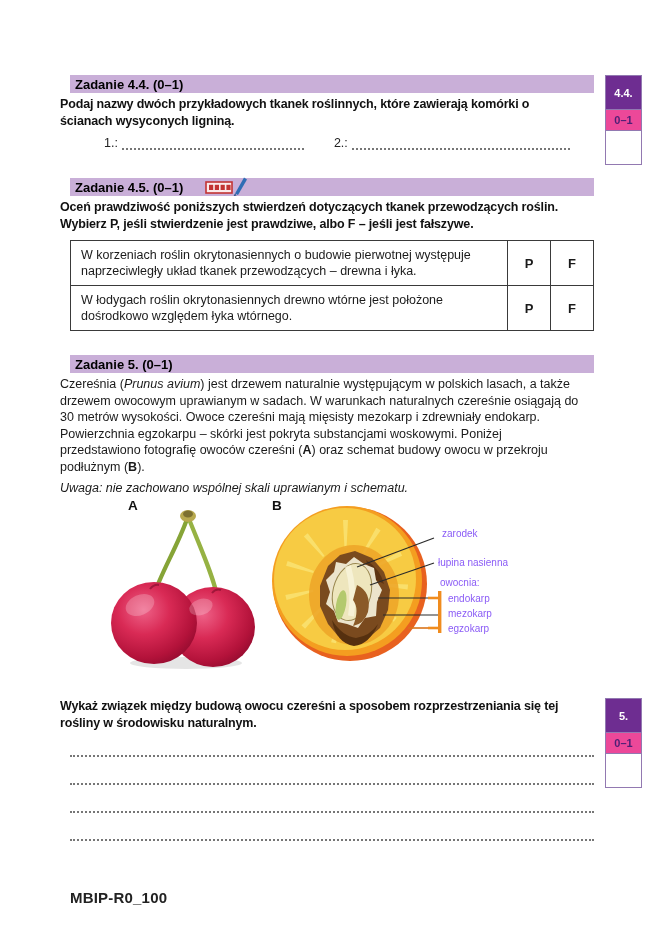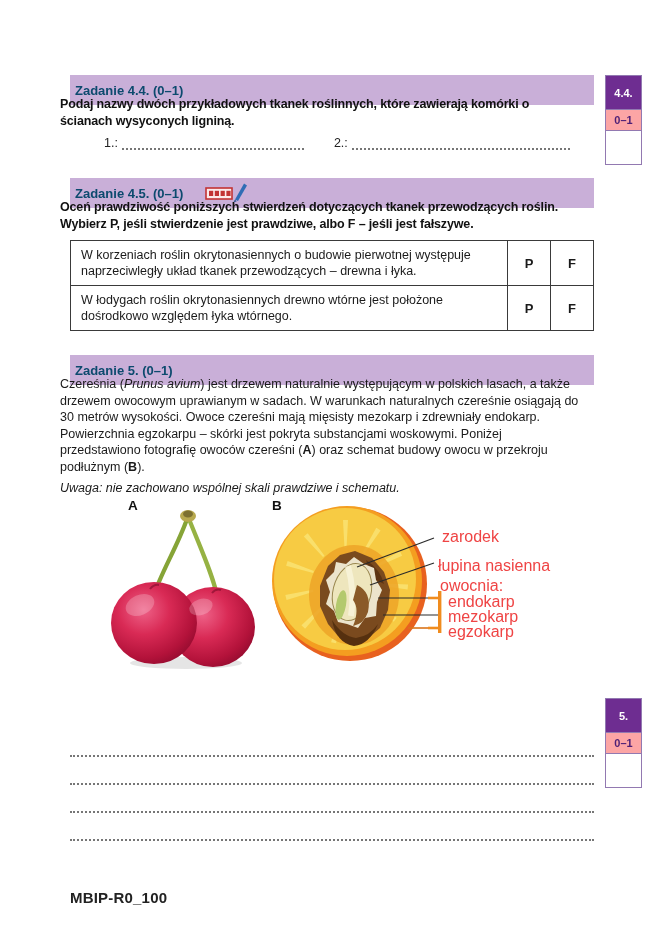--- a/index.html
+++ b/index.html
@@ -2,45 +2,45 @@
 <html><head>
 <meta charset="utf-8">
 <style>
   html,body{margin:0;padding:0;}
   body{
     width:664px;height:939px;position:relative;background:#ffffff;
     font-family:"Liberation Sans", sans-serif;color:#1a1a1a;overflow:hidden;
   }
   .page{position:absolute;inset:0;}
   .bar{
-    position:absolute;left:70px;width:524px;height:30px;background:#c9afd8;
+    position:absolute;left:70px;width:524px;height:18px;background:#c9afd8;
     display:flex;align-items:center;padding-left:5px;box-sizing:border-box;
-    font-weight:bold;font-size:13px;color:#0c4a6e;
+    font-weight:bold;font-size:13px;color:#000000;
   }
   .txt{position:absolute;left:60px;width:524px;font-size:12.5px;line-height:16.6px;}
   .bold{font-weight:bold;letter-spacing:-0.15px;color:#111;}
   .italic{font-style:italic;}
   .answers{position:absolute;left:104px;display:flex;align-items:flex-end;font-size:12.5px;color:#222;}
   .alabel{margin-right:4px;}
   .dotline{display:inline-block;height:12px;border-bottom:2px dotted #767676;}
   .w182{width:182px;}
   .w218{width:218px;}
   .gap30{display:inline-block;width:30px;}
   .mbox{position:absolute;left:605px;width:37px;border:1px solid #9279b1;box-sizing:border-box;background:#fff;}
   .mbox .num{height:33px;background:#6e2d91;color:#ffffff;font-size:11px;font-weight:bold;display:flex;align-items:center;justify-content:center;}
-  .mbox .pts{height:20px;background:#fca5a5;color:#4d1f76;font-size:11px;font-weight:bold;display:flex;align-items:center;justify-content:center;border-top:1px solid #9279b1;}
+  .mbox .pts{height:20px;background:#ec4899;color:#4d1f76;font-size:11px;font-weight:bold;display:flex;align-items:center;justify-content:center;border-top:1px solid #9279b1;}
   .mbox .empty{height:33px;background:#fff;border-top:1px solid #9279b1;}
   .ztable{position:absolute;left:70px;top:240px;width:524px;border-collapse:collapse;font-size:12.5px;color:#1a1a1a;}
   .ztable td{border:1px solid #3a3a3a;}
   .ztable .st{padding:6px 10px;line-height:16px;}
   .ztable .pf{width:40px;text-align:center;font-weight:bold;font-size:13px;}
   .card-icon{margin-left:22px;position:relative;top:-2px;display:inline-flex;}
   .figure{position:absolute;left:70px;top:500px;width:524px;height:176px;}
   .figletter{position:absolute;top:-2px;font-weight:bold;font-size:13.5px;color:#111;}
-  .flabel{position:absolute;font-size:16px;color:#ef4444;white-space:nowrap;}
+  .flabel{position:absolute;font-size:10px;color:#8b5cf6;white-space:nowrap;}
   .caption{position:absolute;left:70px;top:674px;width:512px;text-align:right;font-size:11.3px;color:#222;}
   .dots{position:absolute;left:70px;width:524px;height:8px;border-bottom:2px dotted #767676;}
   .footer-page{position:absolute;top:870px;left:0;width:664px;text-align:center;font-size:12.5px;color:#222;}
   .footer-code{position:absolute;top:889px;left:70px;font-size:15px;font-weight:bold;letter-spacing:0.2px;color:#222;}
   svg{display:block;}
 </style>
 </head>
 <body>
 
 <div class="page">
@@ -89,21 +89,21 @@
       <td class="pf">P</td>
       <td class="pf">F</td>
     </tr>
   </tbody>
     </table>
 
   <div class="bar" style="top:355px">
     <span>Zadanie 5. (0–1)</span>
   </div>
   <div class="txt" style="top:376px"><span>Czereśnia (</span><span class="italic">Prunus avium</span><span>) jest drzewem naturalnie występującym w polskich lasach, a także drzewem owocowym uprawianym w sadach. W warunkach naturalnych czereśnie osiągają do 30 metrów wysokości. Owoce czereśni mają mięsisty mezokarp i zdrewniały endokarp. Powierzchnia egzokarpu – skórki jest pokryta substancjami woskowymi. Poniżej przedstawiono fotografię owoców czereśni (</span><b>A</b><span>) oraz schemat budowy owocu w przekroju podłużnym (</span><b>B</b><span>).</span></div>
-  <div class="txt italic" style="top:480px">Uwaga: nie zachowano wspólnej skali prawdziwe i schematu.</div>
+  <div class="txt italic" style="top:480px">Uwaga: nie zachowano wspólnej skali uprawianym i schematu.</div>
 
   <div class="figure">
     <span class="figletter" style="left:58px">A</span>
     <span class="figletter" style="left:202px">B</span>
 
     <svg style="position:absolute;left:38px;top:5px" width="152" height="168" viewBox="0 0 152 168">
       <defs>
         <radialGradient id="cherryG" cx="38%" cy="34%" r="75%">
           <stop offset="0%" stop-color="#ee6288"></stop>
           <stop offset="40%" stop-color="#d92a55"></stop>
@@ -164,20 +164,21 @@
 
     <span class="flabel" style="left:372px;top:28px">zarodek</span>
     <span class="flabel" style="left:368px;top:57px">łupina nasienna</span>
     <span class="flabel" style="left:370px;top:77px">owocnia:</span>
     <span class="flabel" style="left:378px;top:93px">endokarp</span>
     <span class="flabel" style="left:378px;top:108px">mezokarp</span>
     <span class="flabel" style="left:378px;top:123px">egzokarp</span>
   </div>
 
 
+  <div class="txt bold" style="top:698px">Wykaż związek między budową owocu czereśni a sposobem rozprzestrzeniania się tej rośliny w środowisku naturalnym.</div>
 
   <div class="dots" style="top:747px"></div>
   <div class="dots" style="top:775px"></div>
   <div class="dots" style="top:803px"></div>
   <div class="dots" style="top:831px"></div>
 
   <div class="mbox" style="top:698px">
     <div class="num">5.</div>
     <div class="pts">0–1</div>
     <div class="empty"></div>

